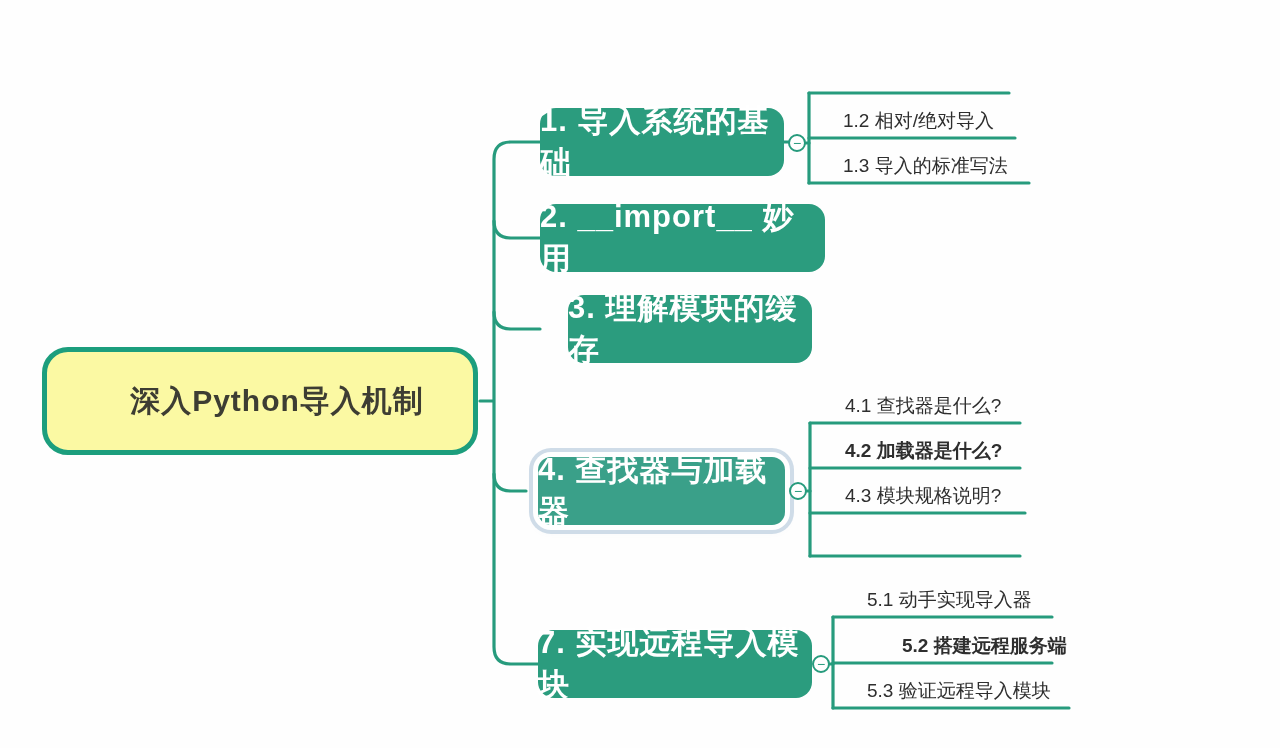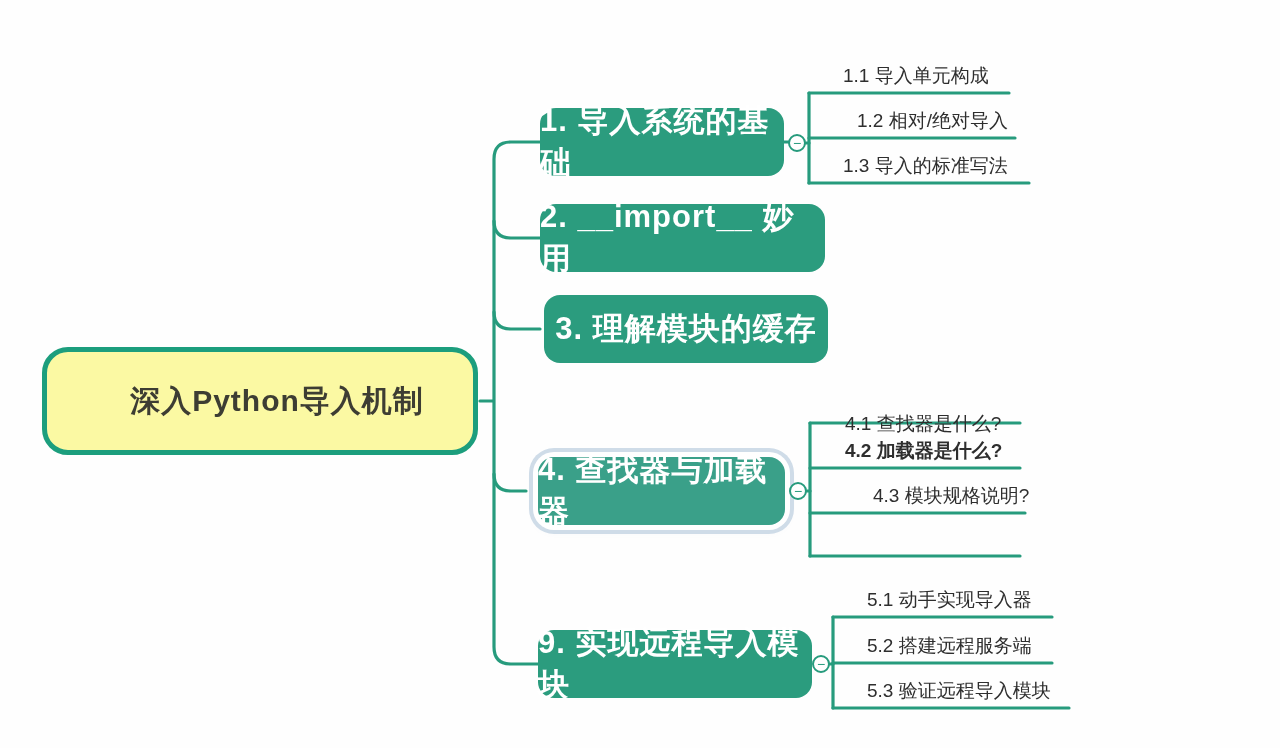--- a/index.html
+++ b/index.html
@@ -33,52 +33,52 @@
   .branch{
     position:absolute;height:68px;
     background:var(--node_fill);
     border-radius:16px;
     display:flex;align-items:center;justify-content:center;
     font-size:31px;font-weight:bold;color:var(--node_text);
     letter-spacing:1px;cursor:pointer;
   }
   .branch.b1{left:540px;top:108px;width:244px;}
   .branch.b2{left:540px;top:204px;width:285px;}
-  .branch.b3{left:544px;top:295px;width:284px;}
+  .branch.b3{left:568px;top:295px;width:244px;}
   .branch.b4{left:538px;top:457px;width:247px;background:var(--selected_fill);
-    box-shadow:0 0 0 5px #ffffff, 0 0 0 9px var(--highlight_ring), 0 3px 8px rgba(140,160,185,.35);}
+    box-shadow:0 0 0 5px #ffffff, 0 0 0 9px var(--highlight_ring), 0 3px 8px rgba(140,160,185,.35);border-radius:13px;}
   .branch.b5{left:538px;top:630px;width:274px;}
 
   .collapse-btn{
     position:absolute;width:18px;height:18px;border-radius:50%;
     background:#ffffff;border:2px solid var(--teal);
     color:var(--teal);font-size:14px;line-height:13px;text-align:center;
     padding:0;cursor:pointer;font-family:"Liberation Sans", sans-serif;
     display:flex;align-items:center;justify-content:center;
   }
   .collapse-btn.c1{left:788px;top:134px;}
   .collapse-btn.c4{left:789px;top:482px;}
   .collapse-btn.c5{left:812px;top:655px;}
 
   .child{
     position:absolute;height:28px;line-height:28px;
     font-size:19px;color:var(--child_text);white-space:nowrap;cursor:pointer;
   }
   
   .ch-1-0{left:843px;top:62px;}
-  .ch-1-1{left:843px;top:107px;margin-left:14px;}
+  .ch-1-1{left:843px;top:107px;}
   .ch-1-2{left:843px;top:152px;}
   
-  .ch-4-0{left:845px;top:392px;margin-top:18px;}
+  .ch-4-0{left:845px;top:392px;}
   .ch-4-1{left:845px;top:437px;font-weight:bold;}
-  .ch-4-2{left:845px;top:482px;margin-left:28px;}
+  .ch-4-2{left:845px;top:482px;}
   .ch-4-3{left:845px;top:525px;}
   
   .ch-5-0{left:867px;top:586px;}
-  .ch-5-1{left:867px;top:632px;}
+  .ch-5-1{left:902px;top:632px;font-weight:bold;}
   .ch-5-2{left:867px;top:677px;}
 </style>
 </head>
 <body>
 
 <div class="canvas">
 
   <svg class="wires" viewBox="0 0 1280 748" aria-hidden="true">
 
     <path d="M 480 401 H 493"></path>
@@ -110,27 +110,26 @@
     <path d="M 833 663 H 1052"></path>
     <path d="M 833 708 H 1069"></path>
   </svg>
 
   <div class="root-node">深入Python导入机制</div>
 
   <div class="branch b1">1. 导入系统的基础</div>
   <div class="branch b2">2. __import__ 妙用</div>
   <div class="branch b3">3. 理解模块的缓存</div>
   <div class="branch b4">4. 查找器与加载器</div>
-  <div class="branch b5">9. 实现远程导入模块</div>
+  <div class="branch b5">7. 实现远程导入模块</div>
 
   <button class="collapse-btn c1">−</button>
   <button class="collapse-btn c4">−</button>
   <button class="collapse-btn c5">−</button>
 
-  <div class="child ch-1-0">1.1 导入单元构成</div>
   <div class="child ch-1-1">1.2 相对/绝对导入</div>
   <div class="child ch-1-2">1.3 导入的标准写法</div>
 
   <div class="child ch-4-0">4.1 查找器是什么?</div>
   <div class="child ch-4-1">4.2 加载器是什么?</div>
   <div class="child ch-4-2">4.3 模块规格说明?</div>
 
   <div class="child ch-5-0">5.1 动手实现导入器</div>
   <div class="child ch-5-1">5.2 搭建远程服务端</div>
   <div class="child ch-5-2">5.3 验证远程导入模块</div>

